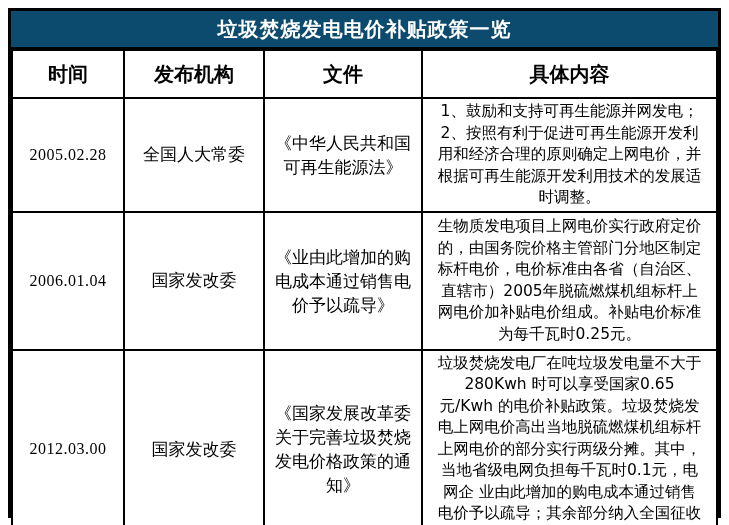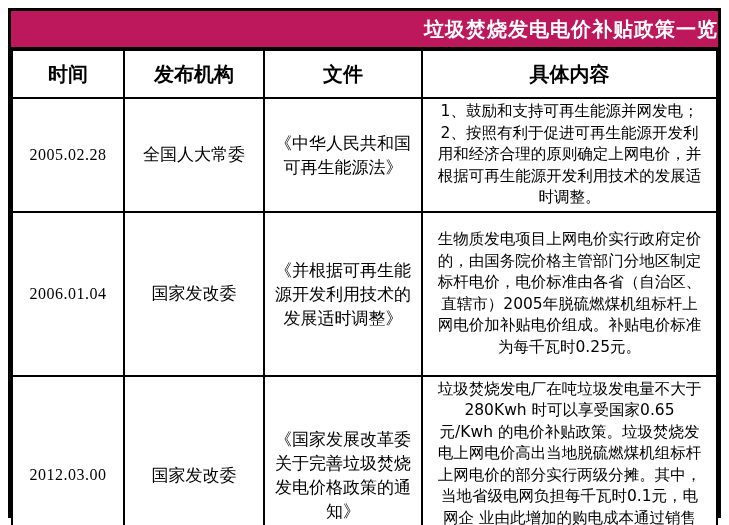--- a/index.html
+++ b/index.html
@@ -11,25 +11,25 @@
   }
   .table-wrapper {
     position: absolute;
     left: 8px; top: 8px;
     width: 713px; height: 510px;
     border: 3px solid #000000;
     background: #ffffff;
   }
   .title-bar {
     height: 38px;
-    background: #be185d;
+    background: #0c4a6e;
     border-bottom: 2px solid #000000;
     display: flex;
     align-items: center;
-    justify-content: flex-end;
+    justify-content: center;
   }
   .title-bar .title-text {
     color: #ffffff;
     font-size: 20px;
     font-weight: bold;
     letter-spacing: 1px;
   }
   table.policy-table {
     width: 100%;
     border-collapse: collapse;
@@ -46,21 +46,21 @@
     text-align: center;
     vertical-align: middle;
     background: #ffffff;
   }
   table.policy-table th {
     height: 48px;
     font-size: 20px;
     font-weight: bold;
   }
   tr.row-1 td { height: 108px; }
-  tr.row-2 td { height: 164px; }
+  tr.row-2 td { height: 138px; }
   tr.row-3 td { height: 164px; }
   td.cell-time {
     font-size: 16px;
     letter-spacing: 0.5px;
     font-family: Liberation Serif, serif;
   }
   td.cell-agency {
     font-size: 17px;
   }
   td.cell-doc {
@@ -102,21 +102,21 @@
     <tbody>
       <tr class="row-1">
         <td class="cell-time">2005.02.28</td>
         <td class="cell-agency">全国人大常委</td>
         <td class="cell-doc">《中华人民共和国可再生能源法》</td>
         <td class="cell-detail">1、鼓励和支持可再生能源并网发电；2、按照有利于促进可再生能源开发利用和经济合理的原则确定上网电价，并根据可再生能源开发利用技术的发展适时调整。</td>
       </tr>
       <tr class="row-2">
         <td class="cell-time">2006.01.04</td>
         <td class="cell-agency">国家发改委</td>
-        <td class="cell-doc">《并根据可再生能源开发利用技术的发展适时调整》</td>
+        <td class="cell-doc">《业由此增加的购电成本通过销售电价予以疏导》</td>
         <td class="cell-detail">生物质发电项目上网电价实行政府定价的，由国务院价格主管部门分地区制定标杆电价，电价标准由各省（自治区、直辖市）2005年脱硫燃煤机组标杆上网电价加补贴电价组成。补贴电价标准为每千瓦时0.25元。</td>
       </tr>
       <tr class="row-3">
         <td class="cell-time">2012.03.00</td>
         <td class="cell-agency">国家发改委</td>
         <td class="cell-doc">《国家发展改革委关于完善垃圾焚烧发电价格政策的通知》</td>
         <td class="cell-detail">垃圾焚烧发电厂在吨垃圾发电量不大于280Kwh 时可以享受国家0.65 元/Kwh 的电价补贴政策。垃圾焚烧发电上网电价高出当地脱硫燃煤机组标杆上网电价的部分实行两级分摊。其中，当地省级电网负担每千瓦时0.1元，电网企 业由此增加的购电成本通过销售电价予以疏导；其余部分纳入全国征收的可再生能源电价附加解决。</td>
       </tr>
     </tbody>
   </table>

